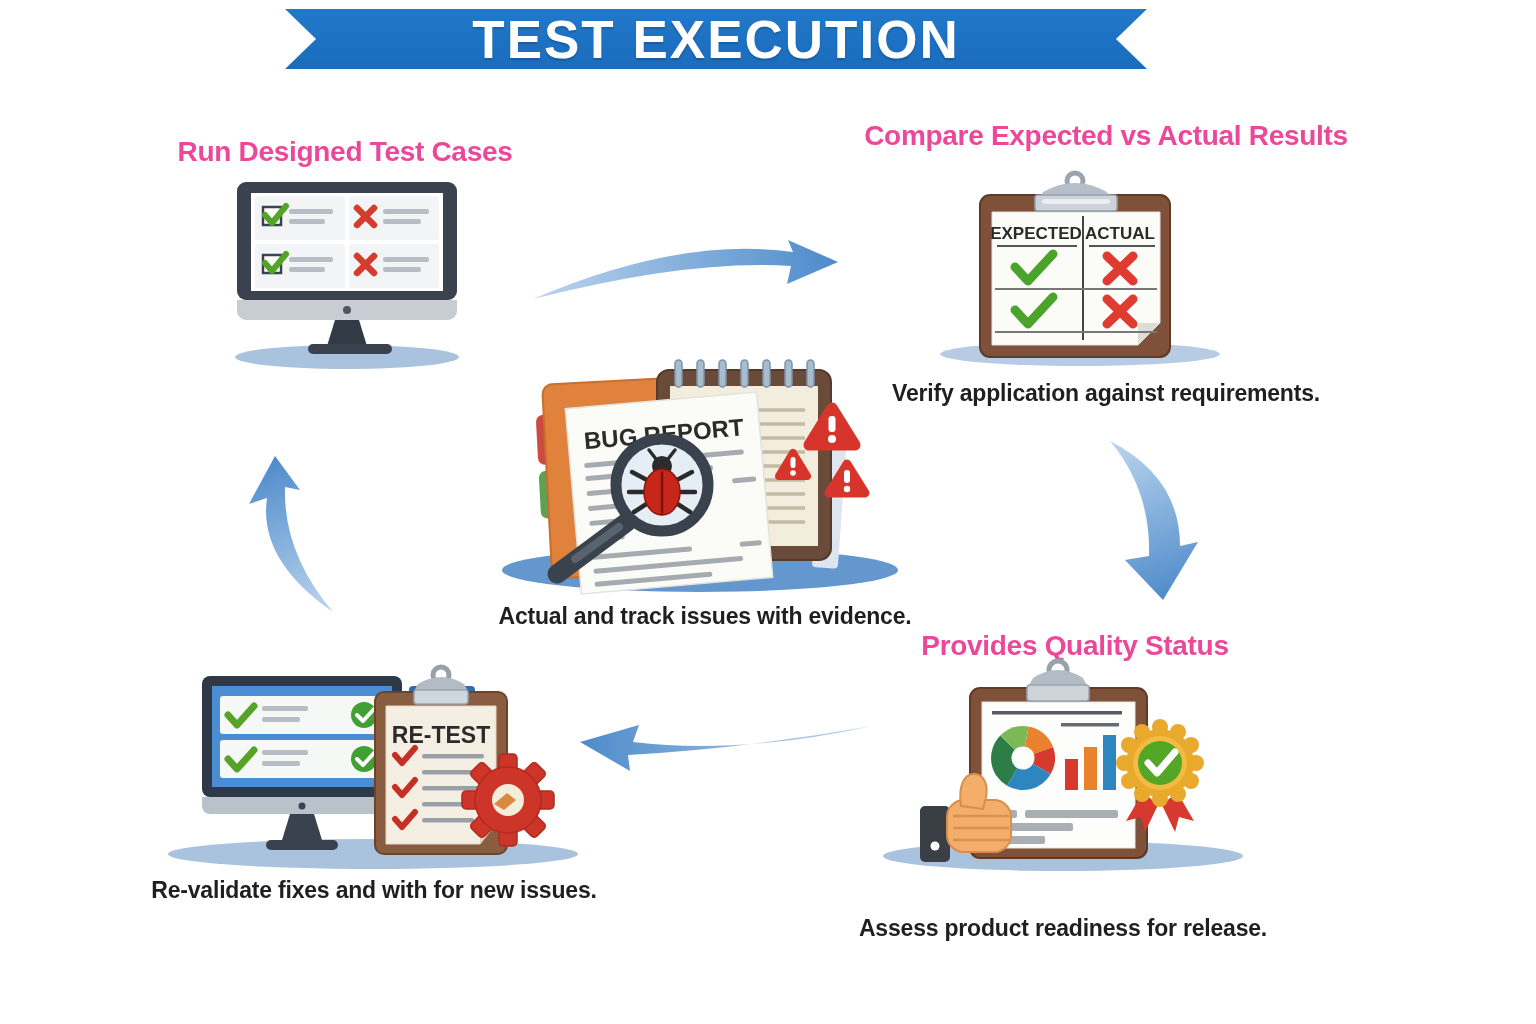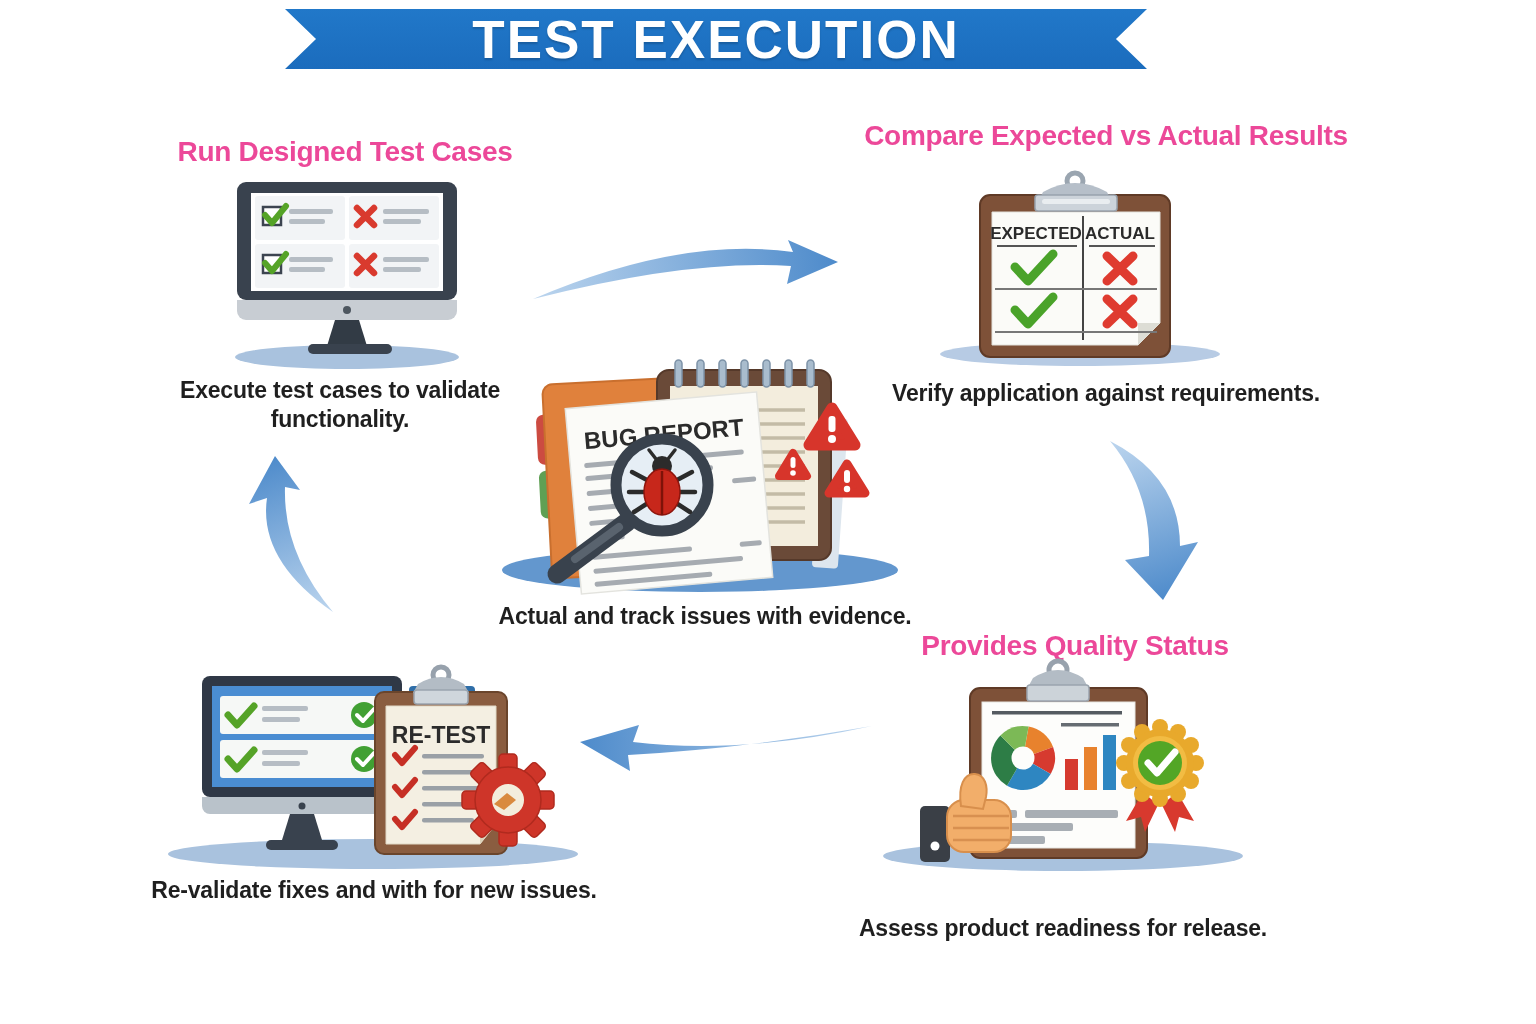--- a/index.html
+++ b/index.html
@@ -99,21 +99,20 @@
       </g>
       <rect x="178" y="79" width="46" height="5" rx="2" fill="#b6bdc4"></rect>
       <rect x="178" y="89" width="38" height="5" rx="2" fill="#b6bdc4"></rect>
     </g>
     <path d="M32,122 h220 v11 a9,9 0 0 1 -9,9 h-202 a9,9 0 0 1 -9,-9 z" fill="#c8cdd3"></path>
     <circle cx="142" cy="132" r="4" fill="#4d565f"></circle>
     <path d="M130,142 h24 l8,26 h-40 z" fill="#323b45"></path>
     <rect x="103" y="166" width="84" height="10" rx="5" fill="#39424e"></rect>
   </svg>
 
-  <div class="step-caption" style="left:140px;top:376px;width:400px;">Execute test cases to validate functionality.</div>
 
   <div class="step-title" style="left:856px;top:120px;width:500px;">Compare Expected vs Actual Results</div>
 
   <svg class="illus" style="left:935px;top:168px;" width="290" height="205" viewBox="0 0 290 205">
     <ellipse cx="145" cy="186" rx="140" ry="12" fill="#b7cbe4"></ellipse>
     <rect x="45" y="27" width="190" height="162" rx="10" fill="#7e5138" stroke="#5f3a26" stroke-width="2"></rect>
     <path d="M57,44 h168 v111 l-22,22 h-146 z" fill="#fbfbf8" stroke="#e2e2dc" stroke-width="1"></path>
     <path d="M225,155 l-22,22 v-22 z" fill="#ddddd5"></path>
 
     <g>

